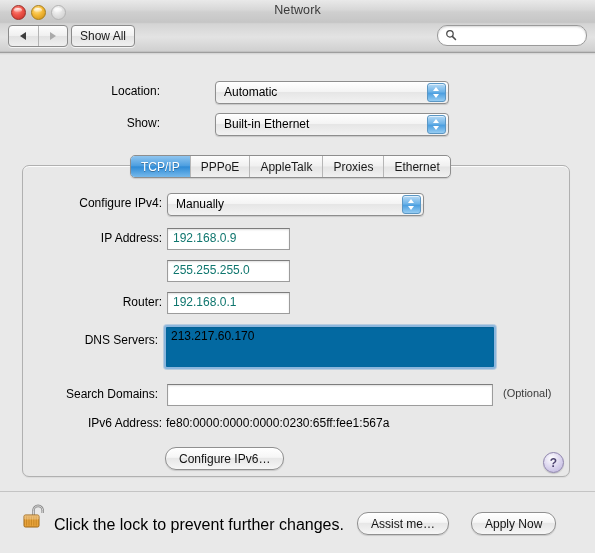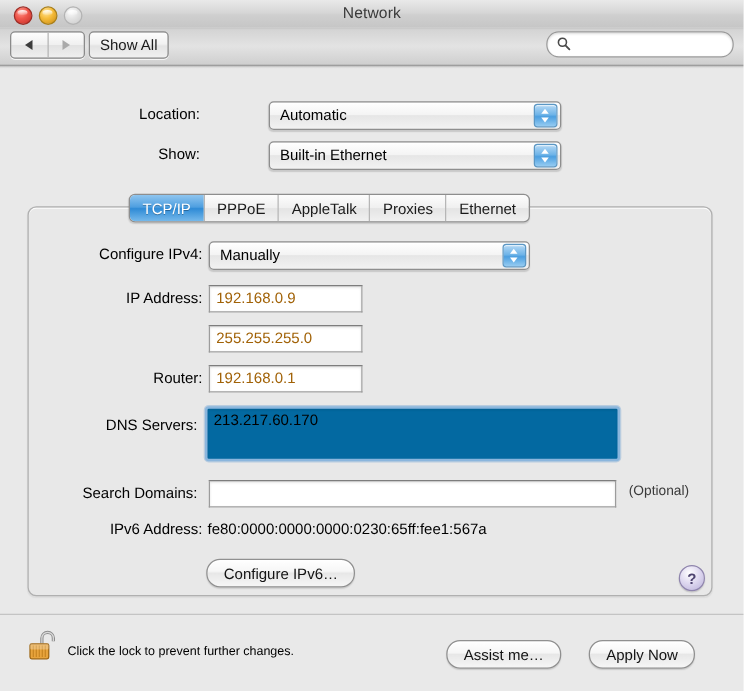--- a/index.html
+++ b/index.html
@@ -195,21 +195,21 @@
     position: absolute;
     left: 22px; top: 165px;
     width: 546px; height: 310px;
     border: 1px solid #b0b0b0;
     border-radius: 7px;
     background: #e8e8e8;
     box-shadow: inset 0 1px 0 rgba(255,255,255,.85), 0 1px 1px rgba(0,0,0,.06);
   }
   #tabstrip {
     position: absolute;
-    left: 103px; top: 155px;
+    left: 130px; top: 155px;
     height: 21px;
     display: flex;
     border: 1px solid #8e8e8e;
     border-radius: 5px;
     overflow: hidden;
     background: linear-gradient(to bottom, #fdfdfd 0%, #f0f0f0 48%, #e4e4e4 52%, #f1f1f1 100%);
     box-shadow: 0 1px 1px rgba(0,0,0,.13);
     justify-content: space-between;
   }
   .tab {
@@ -234,21 +234,21 @@
     height: 20px;
     background: #ffffff;
     border: 1px solid #9c9c9c;
     border-top-color: #7d7d7d;
     box-shadow: inset 0 1px 2px rgba(0,0,0,.13);
   }
   .tfield .tval {
     position: absolute;
     left: 5px; top: 2px;
     font-size: 12px;
-    color: #a16207;
+    color: #0f766e;
   }
   #dns-field {
     position: absolute;
     left: 164px; top: 325px;
     width: 328px; height: 40px;
     background: #0369a1;
     border: 2px solid #8bb6dd;
     border-radius: 3px;
     box-shadow: 0 0 0 1px rgba(126,170,212,.45), inset 0 1px 2px rgba(0,0,0,.10);
   }
@@ -311,21 +311,21 @@
     background: #c4c4c4;
   }
   #lock-icon {
     position: absolute;
     left: 22px; top: 502px;
     width: 26px; height: 28px;
   }
   #lock-text {
     position: absolute;
     left: 54px; top: 516px;
-    font-size: 10px;
+    font-size: 16px;
     color: #000;
   }
   #assist-btn { left: 357px; top: 512px; }
   #apply-btn  { left: 471px; top: 512px; }
 </style>
 </head>
 <body>
 
 <div id="window">
 

